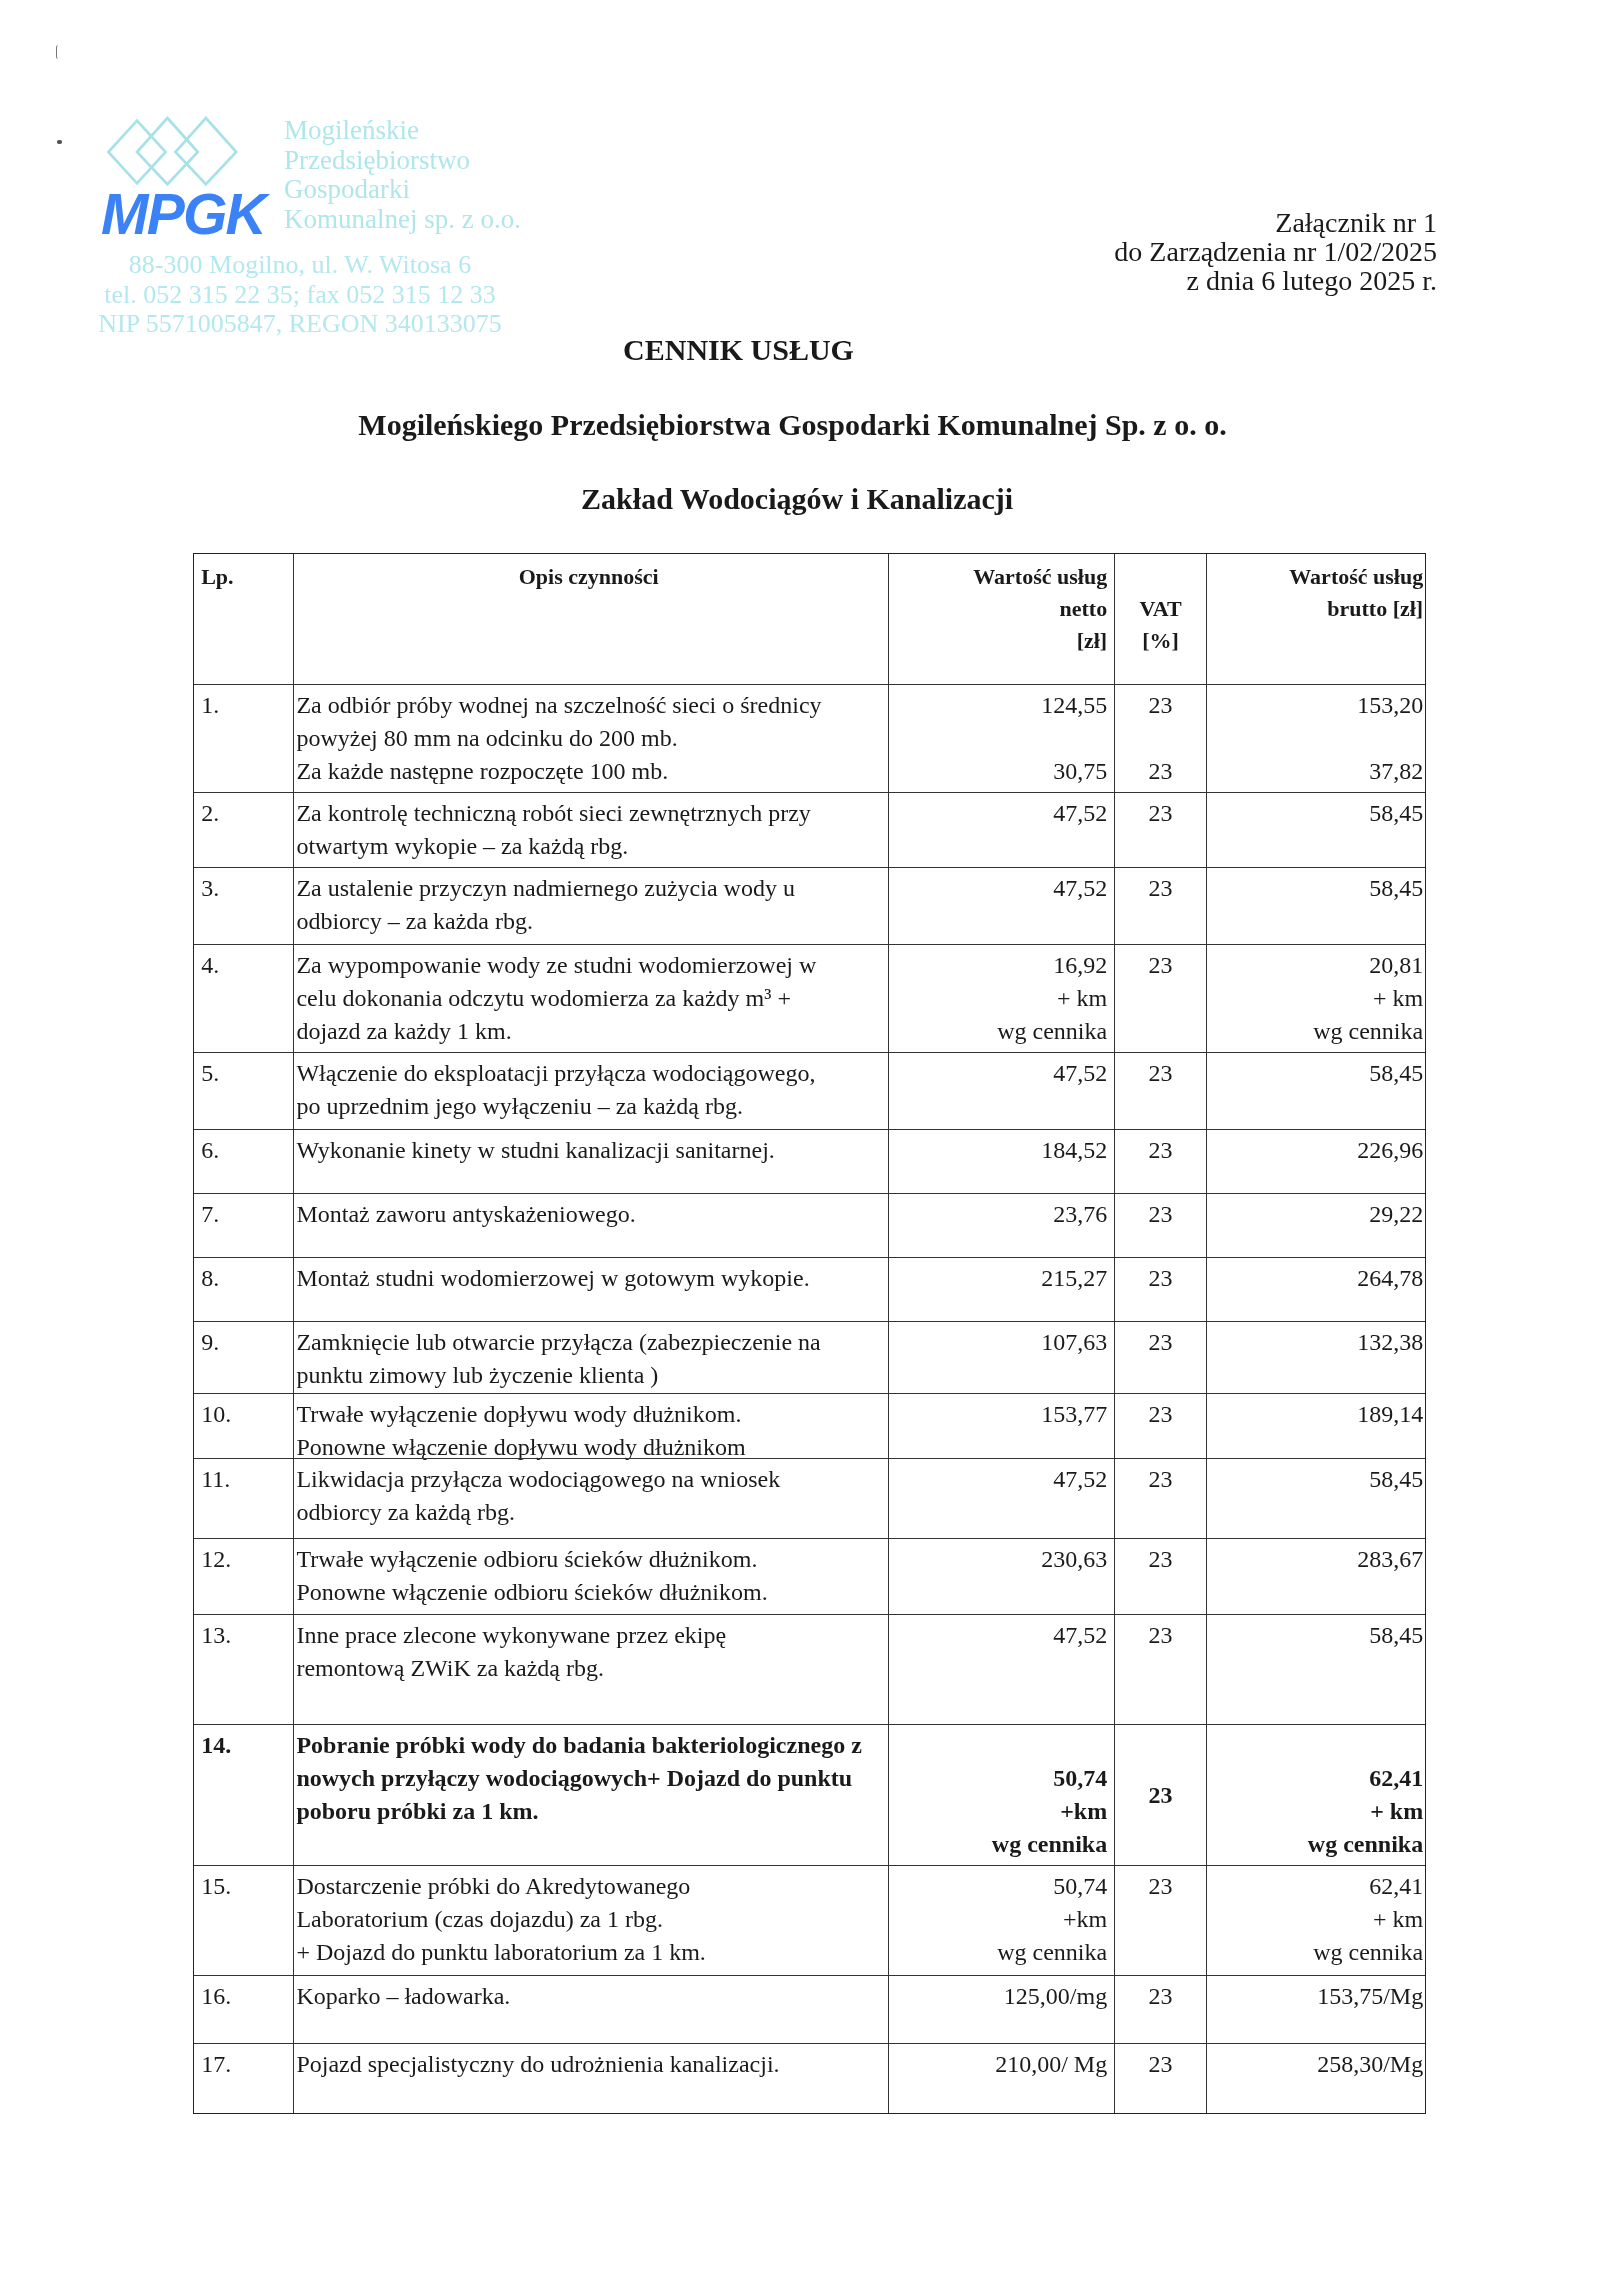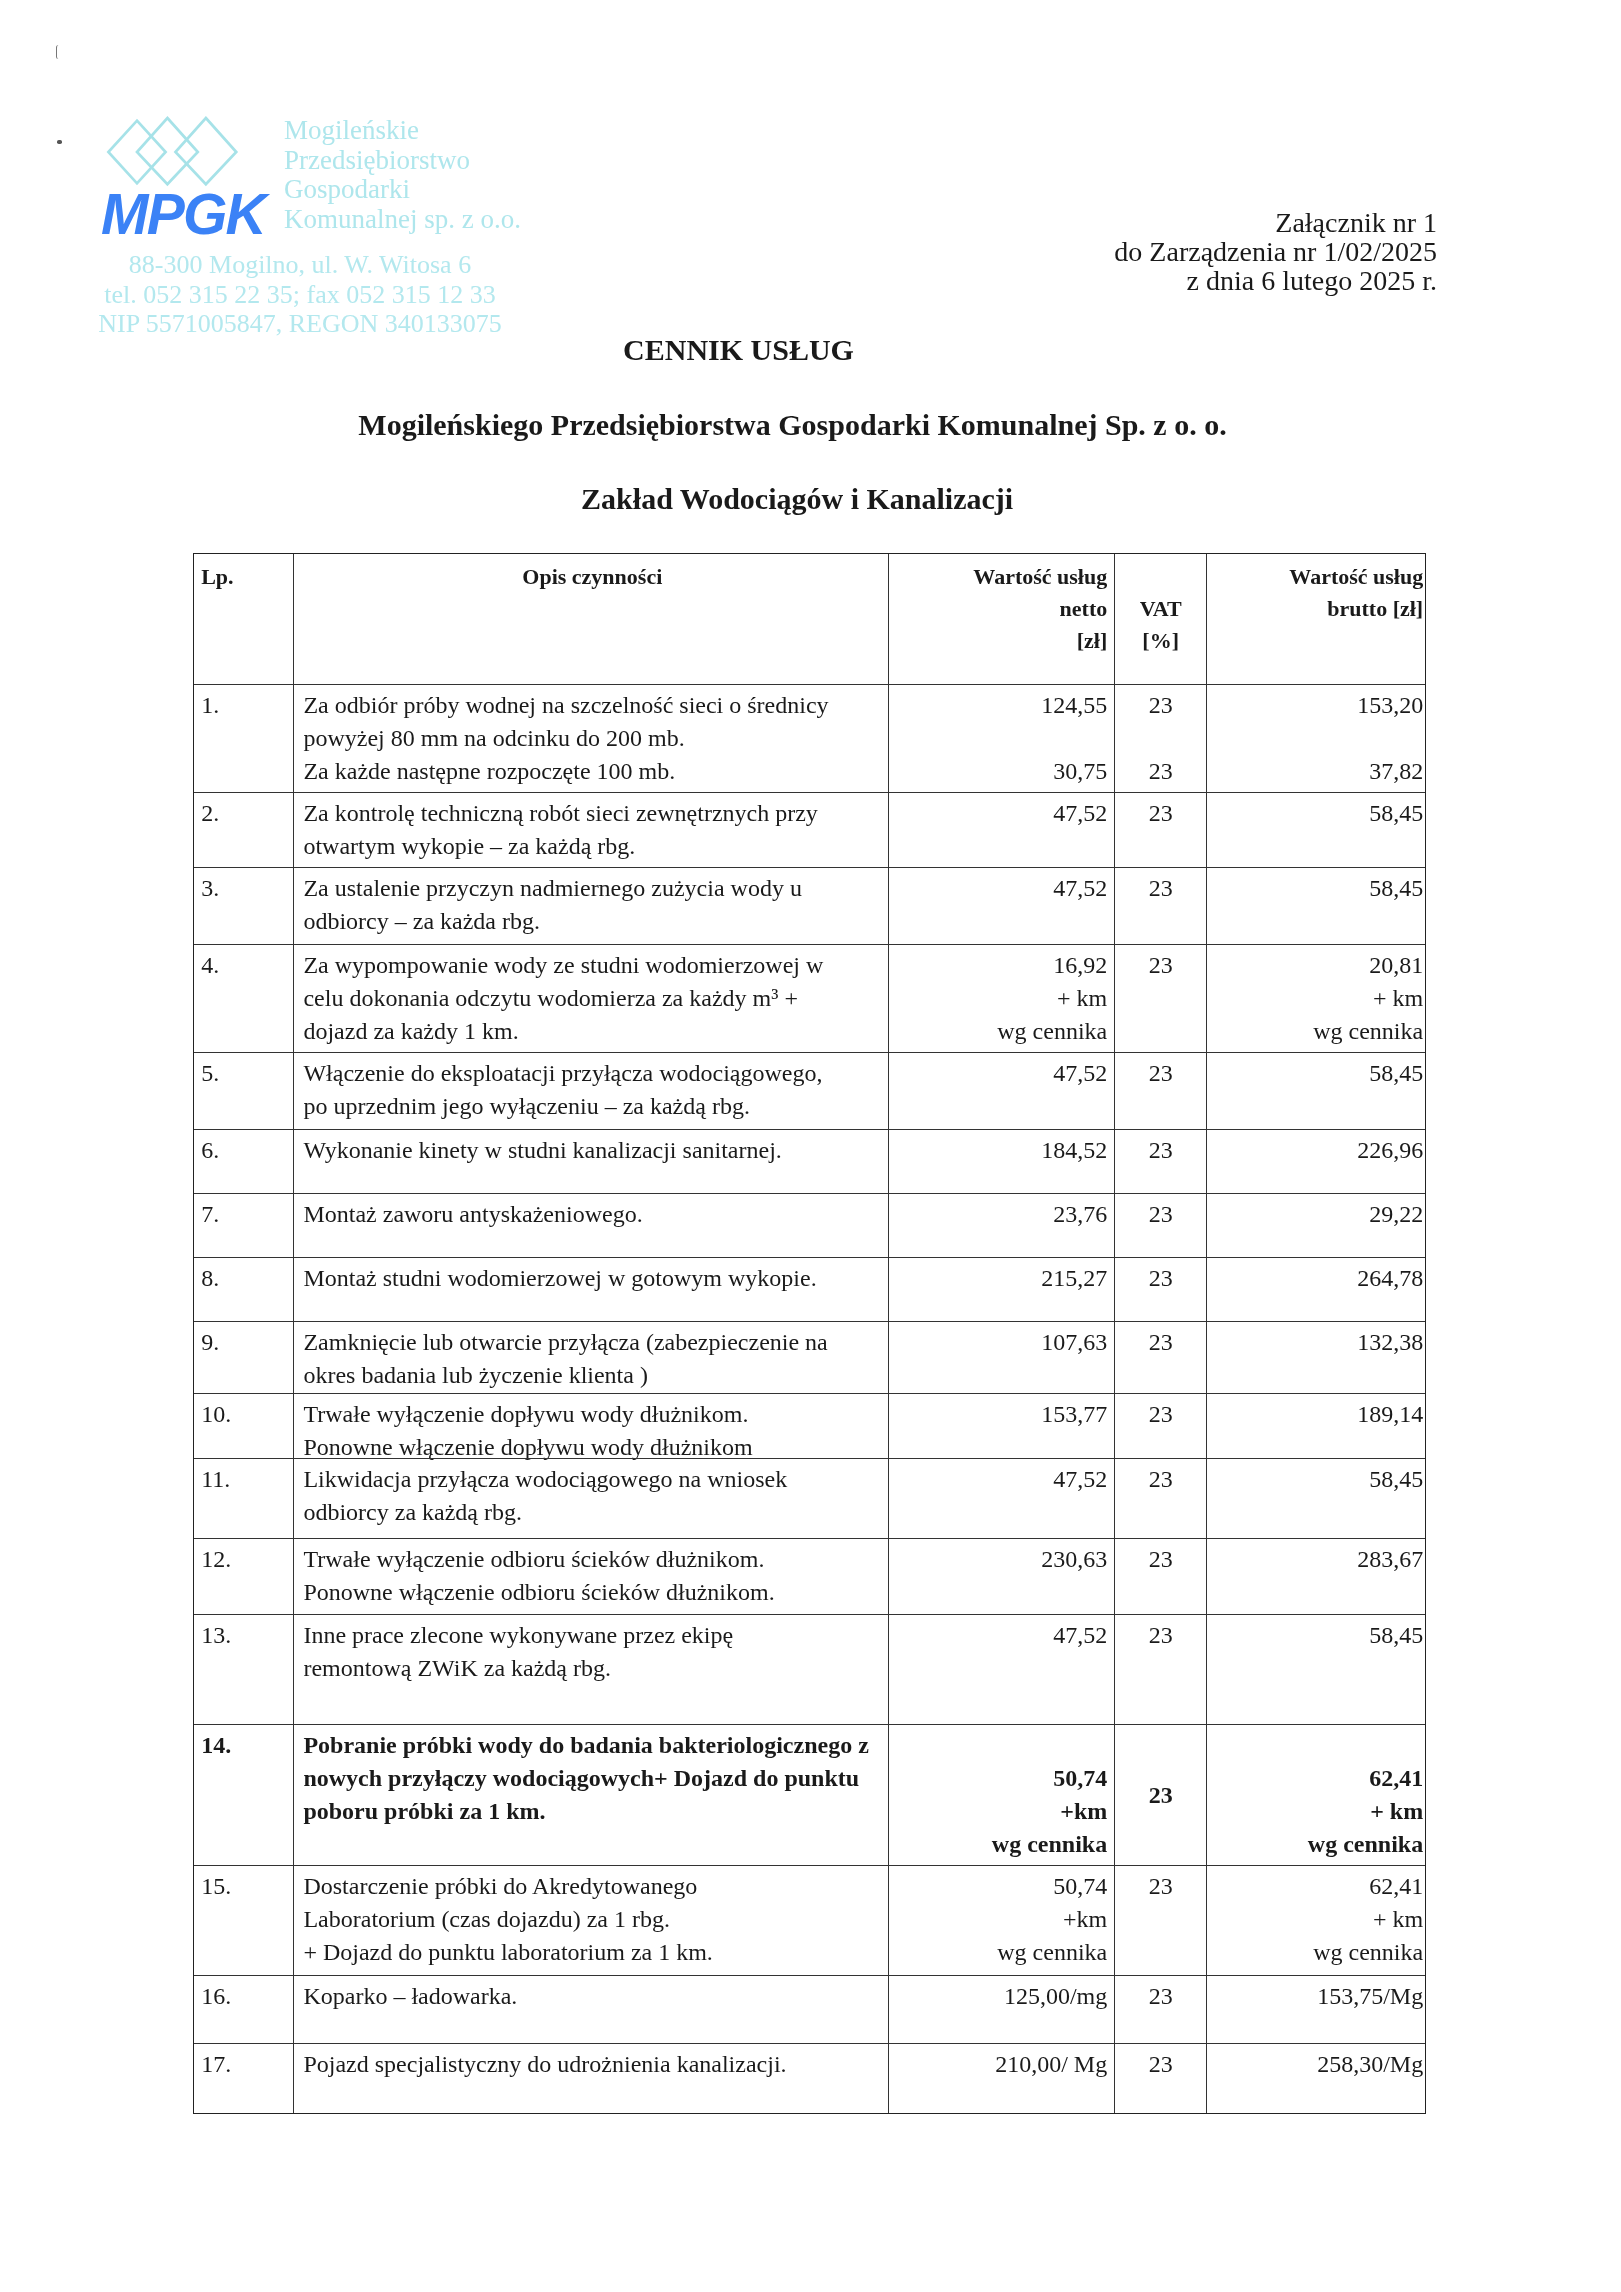--- a/index.html
+++ b/index.html
@@ -22,21 +22,21 @@
   .t1 { top:333px; left:-72px; }
   .t2 { top:408px; left:-18px; }
   .t3 { top:482px; left:-13.4px; }
   
   .tbl { position:absolute; left:193px; top:553px; width:1231px; border:1.8px solid #222; }
   .row { position:relative; display:flex; border-top:1.3px solid #333; box-sizing:border-box; }
   .row.head { border-top:none; height:130px; }
   .cell { box-sizing:border-box; border-left:1.3px solid #333; font-size:24px; line-height:33px; padding:3.6px 7.2px; }
   .cell:first-child { border-left:none; }
   .c-lp { width:64px; padding-left:7.2px; }
-  .c-desc { width:614px; padding-left:9px;margin-left:37px; }
+  .c-desc { width:614px; padding-left:2px;margin-left:37px; }
   .c-net { width:233px; text-align:right; padding-right:7.2px; }
   .c-vat { width:94px; text-align:center; }
   .c-gross { width:226px; text-align:right; padding-right:1.8px; }
   .head .cell { font-weight:bold; font-size:22px; line-height:32px; padding-top:7.2px; }
   .head .c-desc { text-align:center; }
   .line { display:block; white-space:nowrap; }
   .vmid { display:flex; align-items:center; justify-content:center; }
 </style>
 </head>
 <body>
@@ -229,21 +229,21 @@
           <span class="line">23</span>
         </div>
         <div class="cell c-gross">
           <span class="line">264,78</span>
         </div>
       </div>
       <div class="row" style="height: 72px;">
         <div class="cell c-lp">9.</div>
         <div class="cell c-desc">
           <span class="line">Zamknięcie lub  otwarcie przyłącza (zabezpieczenie na</span>
-          <span class="line">okres badania lub życzenie klienta )</span>
+          <span class="line">punktu zimowy lub życzenie klienta )</span>
         </div>
         <div class="cell c-net">
           <span class="line">107,63</span>
         </div>
         <div class="cell c-vat">
           <span class="line">23</span>
         </div>
         <div class="cell c-gross">
           <span class="line">132,38</span>
         </div>

